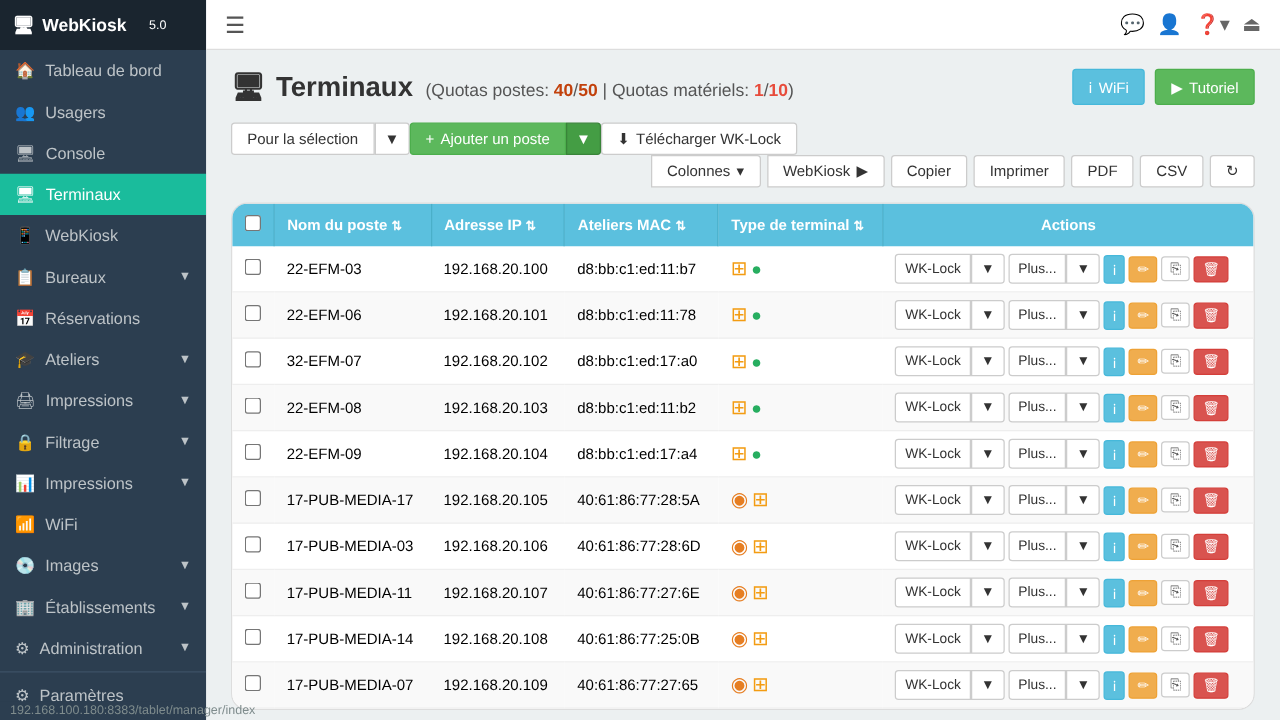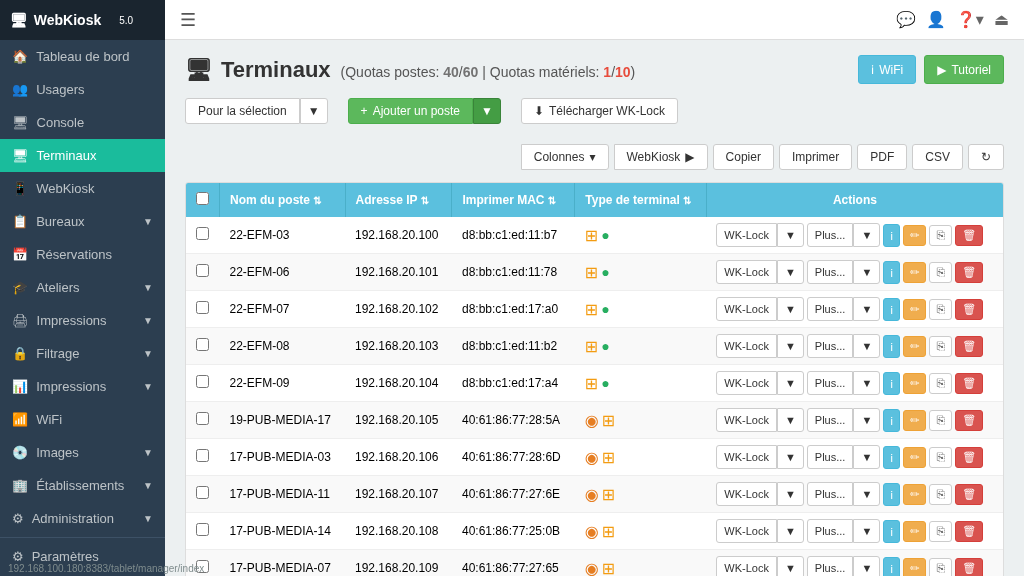--- a/index.html
+++ b/index.html
@@ -83,21 +83,21 @@
     }
     #page-title {
       font-size: 22px;
       font-weight: bold;
       color: #333;
       display: flex;
       align-items: center;
       gap: 8px;
     }
     #quota-info { font-size: 14px; color: #555; }
-    .quota-highlight { color: #737373; font-weight: bold; }
+    .quota-highlight { color: #c2410c; font-weight: bold; }
     .quota-red { color: #e74c3c; font-weight: bold; }
     #page-actions { display: flex; gap: 8px; }
 
     
     .btn {
       padding: 5px 12px;
       border-radius: 3px;
       border: 1px solid transparent;
       cursor: pointer;
       font-size: 12px;
@@ -113,31 +113,31 @@
     .btn-group { display: inline-flex; }
     .btn-group .btn { border-radius: 0; margin: 0; }
     .btn-group .btn:first-child { border-radius: 3px 0 0 3px; }
     .btn-group .btn:last-child { border-radius: 0 3px 3px 0; }
     .btn-dropdown { padding: 5px 7px; }
 
     
     #toolbar {
       display: flex;
       align-items: flex-end;
-      gap: 20px;
+      gap: 0;
       margin-bottom: 12px;
       flex-wrap: wrap;
     }
     #toolbar-right { margin-left: auto; display: flex; gap: 5px; align-items: center; padding-left: 28px; }
 
     
     #table-container {
       background: #fff;
       border: 1px solid #ddd;
-      border-radius: 3px;
+      border-radius: 13px;
       overflow: hidden;
       margin-bottom: 10px;
     }
     table { width: 100%; border-collapse: collapse; font-size: 12px; }
     thead tr { background: #5bc0de; color: #fff; }
     thead th {
       padding: 9px 10px;
       text-align: left;
       font-weight: bold;
       border-right: 1px solid #4aafc9;
@@ -302,21 +302,21 @@
 
   <div id="content">
 
     <div id="page-header">
       <div id="page-title-area">
         <div id="page-title">
           <span style="font-size:22px">🖥</span>
           <strong>Terminaux</strong>
         </div>
         <span id="quota-info">
-          <span>(Quotas postes: </span><span class="quota-highlight">40</span><span>/</span><span class="quota-highlight">60</span><span> | Quotas matériels: </span><span class="quota-red">1</span><span>/</span><span class="quota-red">10</span><span>)</span>
+          <span>(Quotas postes: </span><span class="quota-highlight">40</span><span>/</span><span class="quota-highlight">50</span><span> | Quotas matériels: </span><span class="quota-red">1</span><span>/</span><span class="quota-red">10</span><span>)</span>
         </span>
       </div>
       <div id="page-actions">
         <button class="btn btn-info">
           <span>ℹ</span>
           <span>WiFi</span>
         </button>
         <button class="btn btn-success">
           <span>▶</span>
           <span>Tutoriel</span>
@@ -370,21 +370,21 @@
             </th>
             <th>
               <span>Nom du poste</span>
               <span style="font-size:10px">⇅</span>
             </th>
             <th>
               <span>Adresse IP</span>
               <span style="font-size:10px">⇅</span>
             </th>
             <th>
-              <span>Imprimer MAC</span>
+              <span>Ateliers MAC</span>
               <span style="font-size:10px">⇅</span>
             </th>
             <th>
               <span>Type de terminal</span>
               <span style="font-size:10px">⇅</span>
             </th>
             <th class="actions-col">Actions</th>
           </tr>
         </thead>
         <tbody id="table-body">
@@ -446,21 +446,21 @@
           <button class="icon-btn icon-btn-warning btn-sm">✏</button>
           <button class="icon-btn icon-btn-default btn-sm">⎘</button>
           <button class="icon-btn icon-btn-danger btn-sm">🗑</button>
         </div>
       </td>
     </tr>
             <tr>
       <td class="checkbox-col">
         <input type="checkbox" style="">
       </td>
-      <td>22-EFM-07</td>
+      <td>32-EFM-07</td>
       <td>192.168.20.102</td>
       <td>d8:bb:c1:ed:17:a0</td>
       <td>
                 <div class="os-icons">
                   <span class="os-win">⊞</span>
                   <span class="os-play">●</span>
                 </div>
               </td>
       <td class="actions-col">
         <div class="action-btns">
@@ -536,21 +536,21 @@
           <button class="icon-btn icon-btn-warning btn-sm">✏</button>
           <button class="icon-btn icon-btn-default btn-sm">⎘</button>
           <button class="icon-btn icon-btn-danger btn-sm">🗑</button>
         </div>
       </td>
     </tr>
             <tr>
       <td class="checkbox-col">
         <input type="checkbox" style="">
       </td>
-      <td>19-PUB-MEDIA-17</td>
+      <td>17-PUB-MEDIA-17</td>
       <td>192.168.20.105</td>
       <td>40:61:86:77:28:5A</td>
       <td>
                 <div class="os-icons">
                   <span class="os-ubuntu">◉</span>
                   <span class="os-win">⊞</span>
                 </div>
               </td>
       <td class="actions-col">
         <div class="action-btns">

